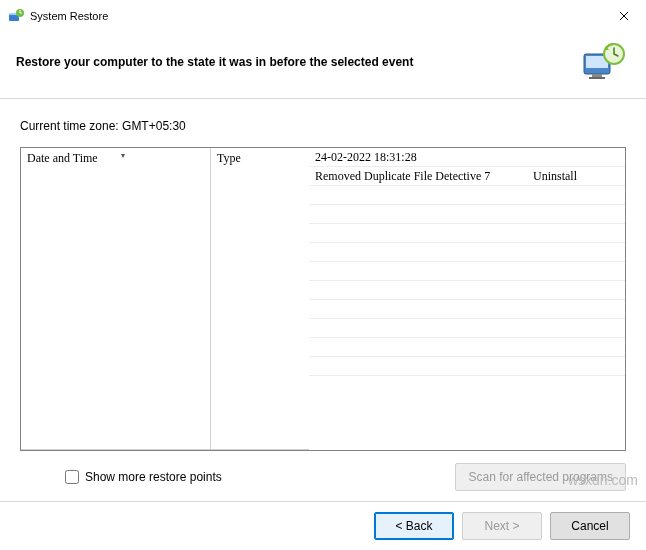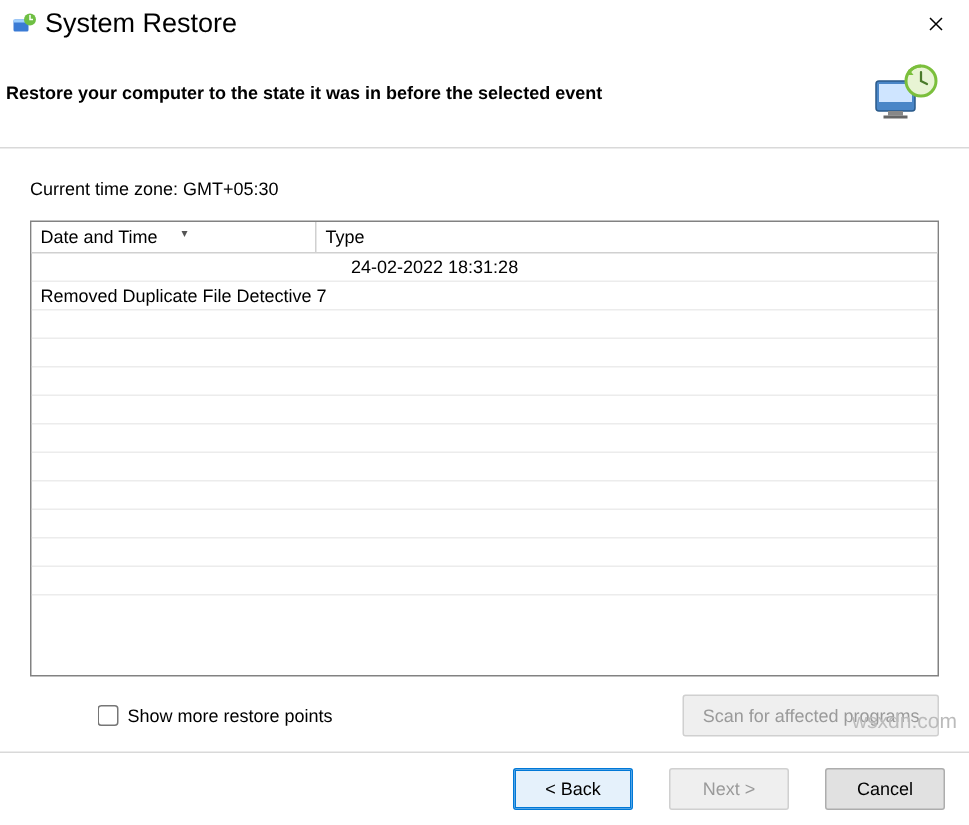--- a/index.html
+++ b/index.html
@@ -15,53 +15,54 @@
   overflow: hidden;
 }
 .titlebar {
   display: flex;
   align-items: center;
   height: 32px;
   padding: 0 0 0 8px;
   border-bottom: 1px solid #fff;
 }
 .titlebar .ico { width: 16px; height: 16px; margin-right: 6px; display:flex;align-items:center;justify-content:center;}
-.titlebar .ttl { font-size: 18px; flex: 1; }
+.titlebar .ttl { font-size: 11px; flex: 1; }
 .titlebar .close { width: 44px; height: 30px; display:flex;align-items:center;justify-content:center; cursor: default;}
 .header {
   display: flex;
   align-items: center;
-  padding: 10px 20px 16px 4px;
+  padding: 10px 20px 16px 16px;
   border-bottom: 1px solid #d9d9d9;
   gap: 0;
 }
 .header .h1 { font-weight: 700; font-size: 12px; flex:1; }
 .header .art { width: 44px; height: 40px; display:flex;align-items:center;justify-content:center;}
 .body {
   flex: 1;
   padding: 20px 20px 10px 20px;
   display:flex; flex-direction:column;
 }
 .tz { margin-bottom: 14px; }
 .grid {
   border: 1px solid #828282;
   background:#fff;
   flex:1;
-  display:flex; flex-direction:column;
+  display:flex; flex-direction:row;
   overflow:hidden;
+  font-family:Liberation Serif, serif;
 }
 .grid-head { display:flex; border-bottom:1px solid #d0d0d0; background:#fff; }
 .grid-head .col {
   padding: 3px 6px;
   border-right: 1px solid #d0d0d0;
   font-size:12px;
   position:relative;
 }
 .grid-body { flex:1; overflow:auto; }
-.grid-row { display:flex; border-bottom:1px solid #ececec; height:19px;justify-content:center; }
+.grid-row { display:flex; border-bottom:1px solid #ececec; height:19px; }
 .grid-row .cell { padding: 2px 6px; overflow:hidden; white-space:nowrap; text-overflow:ellipsis; }
 .c0 { width: 190px; }
 .c1 { flex:1; }
 .c2 { width: 98px; }
 .sort-ind { position:absolute; top:3px; left:100px; font-size:8px; color:#555;}
 .below {
   display:flex; align-items:center; justify-content:space-between;
   padding: 12px 0 0 0;
 }
 .chk { display:flex; align-items:center; gap:6px;padding-left:45px; }
@@ -73,21 +74,21 @@
   font-family:inherit; font-size:12px;
   border-radius:2px;
   cursor:default;
   min-width:80px;
 }
 .btn:disabled, .btn[aria-disabled="true"] { color:#9a9a9a; background:#efefef; border-color:#d0d0d0;}
 .btn.primary { border:1px solid #0078d7; box-shadow: inset 0 0 0 1px #0078d7; background:#e5f1fb;}
 .footer {
   border-top:1px solid #d9d9d9;
   padding: 10px 16px 10px 0;
-  display:flex; justify-content:flex-end; gap:24px;
+  display:flex; justify-content:flex-end; gap:8px;
 }
 .watermark {
   position:absolute; right:8px; bottom:62px; font-size:14px; color:#bbb; pointer-events:none;
 }
 </style>
 </head>
 <body>
 
 <div class="titlebar">
   <span class="ico">
@@ -132,20 +133,21 @@
         <span class="sort-ind">▾</span>
       </div>
       <div class="col c2" style="border-right:none">Type</div>
     </div>
     <div class="grid-body" id="grid-body">
         <div class="grid-row">
           <div class="cell c0">24-02-2022 18:31:28</div>
         </div>
         <div class="grid-row">
           <div class="cell c1">Removed Duplicate File Detective 7</div>
+          <div class="cell c2">Uninstall</div>
         </div>
         <div class="grid-row">
           <div class="cell c0"></div>
           <div class="cell c1"></div>
           <div class="cell c2"></div>
         </div>
         <div class="grid-row">
           <div class="cell c0"></div>
           <div class="cell c1"></div>
           <div class="cell c2"></div>

